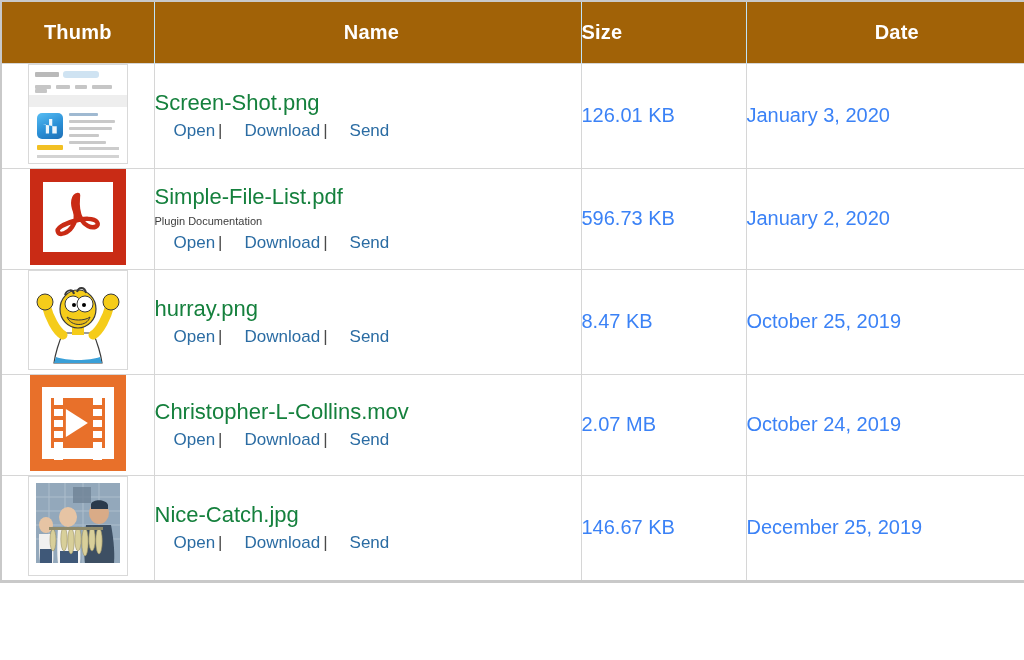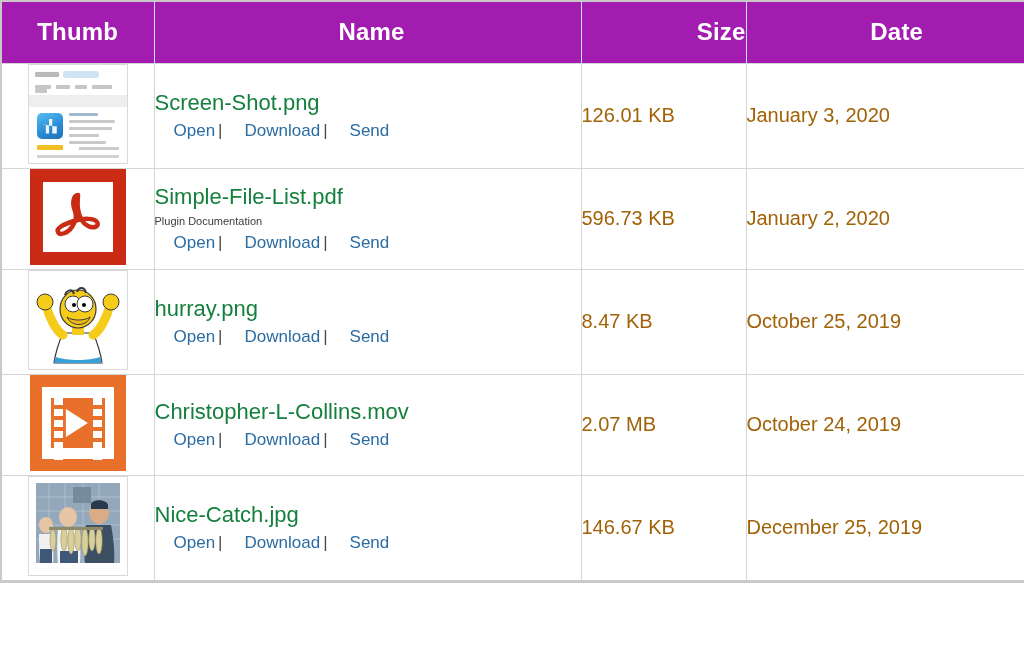--- a/index.html
+++ b/index.html
@@ -17,34 +17,34 @@
     border-collapse: collapse;
     table-layout: fixed;
     border-top: 2px solid #c9c9c9;
     border-left: 2px solid #c9c9c9;
     border-right: 2px solid #c9c9c9;
     border-bottom: 3px solid #c9c9c9;
   }
 
   
   #file-table thead th {
-    background: #a21caf;
+    background: #a16207;
     color: #ffffff;
-    font-size: 24px;
+    font-size: 20px;
     font-weight: bold;
     height: 62px;
     vertical-align: middle;
     border-right: 1px solid #bfe3f8;
     letter-spacing: .2px;
   }
   #file-table thead th:last-child { border-right: none; }
 
   th.col-thumb { width: 153px; text-align: center; }
   th.col-name  { width: 427px; text-align: center; padding-left: 8px; }
-  th.col-size  { width: 165px; text-align: right; padding-left: 20px; }
+  th.col-size  { width: 165px; text-align: left; }
   th.col-date  { width: 302px; text-align: center; }
 
   
   #file-table tbody td {
     border-top: 1px solid #d6d6d6;
     border-right: 1px solid #d6d6d6;
     background: #ffffff;
     vertical-align: middle;
     padding: 0;
   }
@@ -53,21 +53,21 @@
   td.cell-thumb {
     text-align: center;
     padding: 8px 0;
   }
   td.cell-name {
     padding: 10px 0 10px 16px;
     vertical-align: middle;
   }
   td.cell-size, td.cell-date {
     font-size: 20px;
-    color: #a16207;
+    color: #3b82f6;
     padding-left: 14px;
     vertical-align: middle;
   }
   td.cell-date { padding-left: 16px; }
 
   
   .file-title {
     display: block;
     font-size: 22px;
     color: #15803d;

